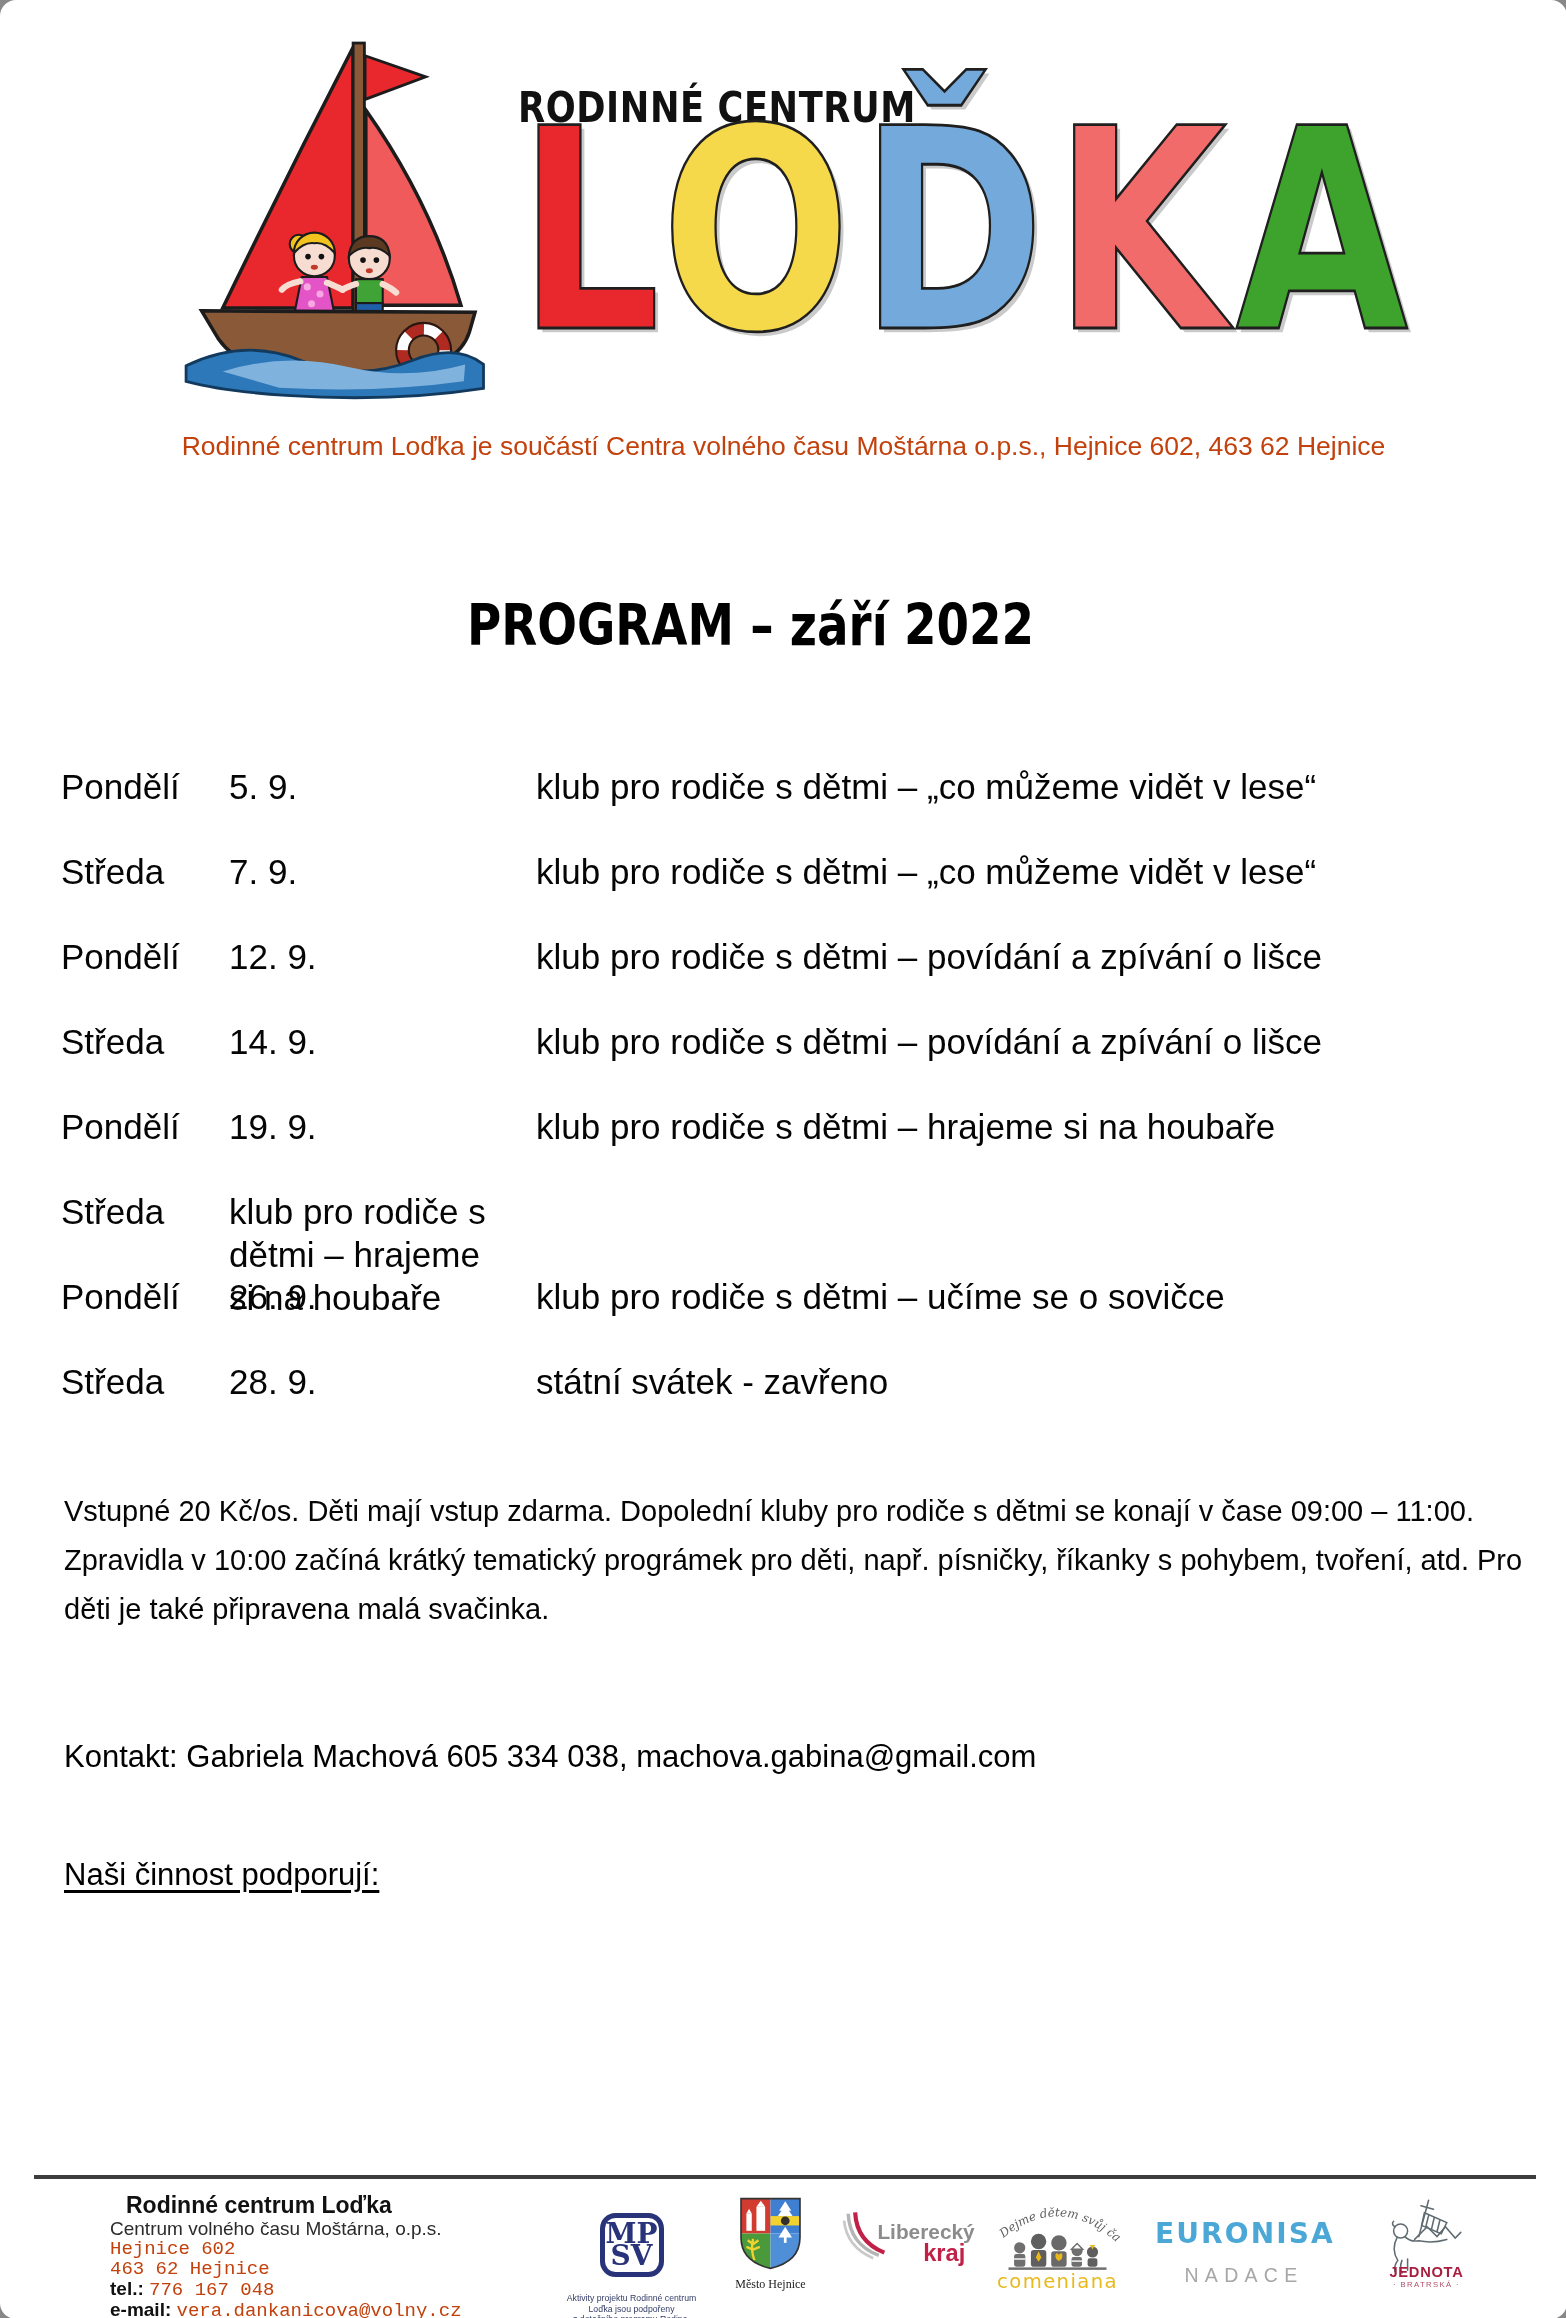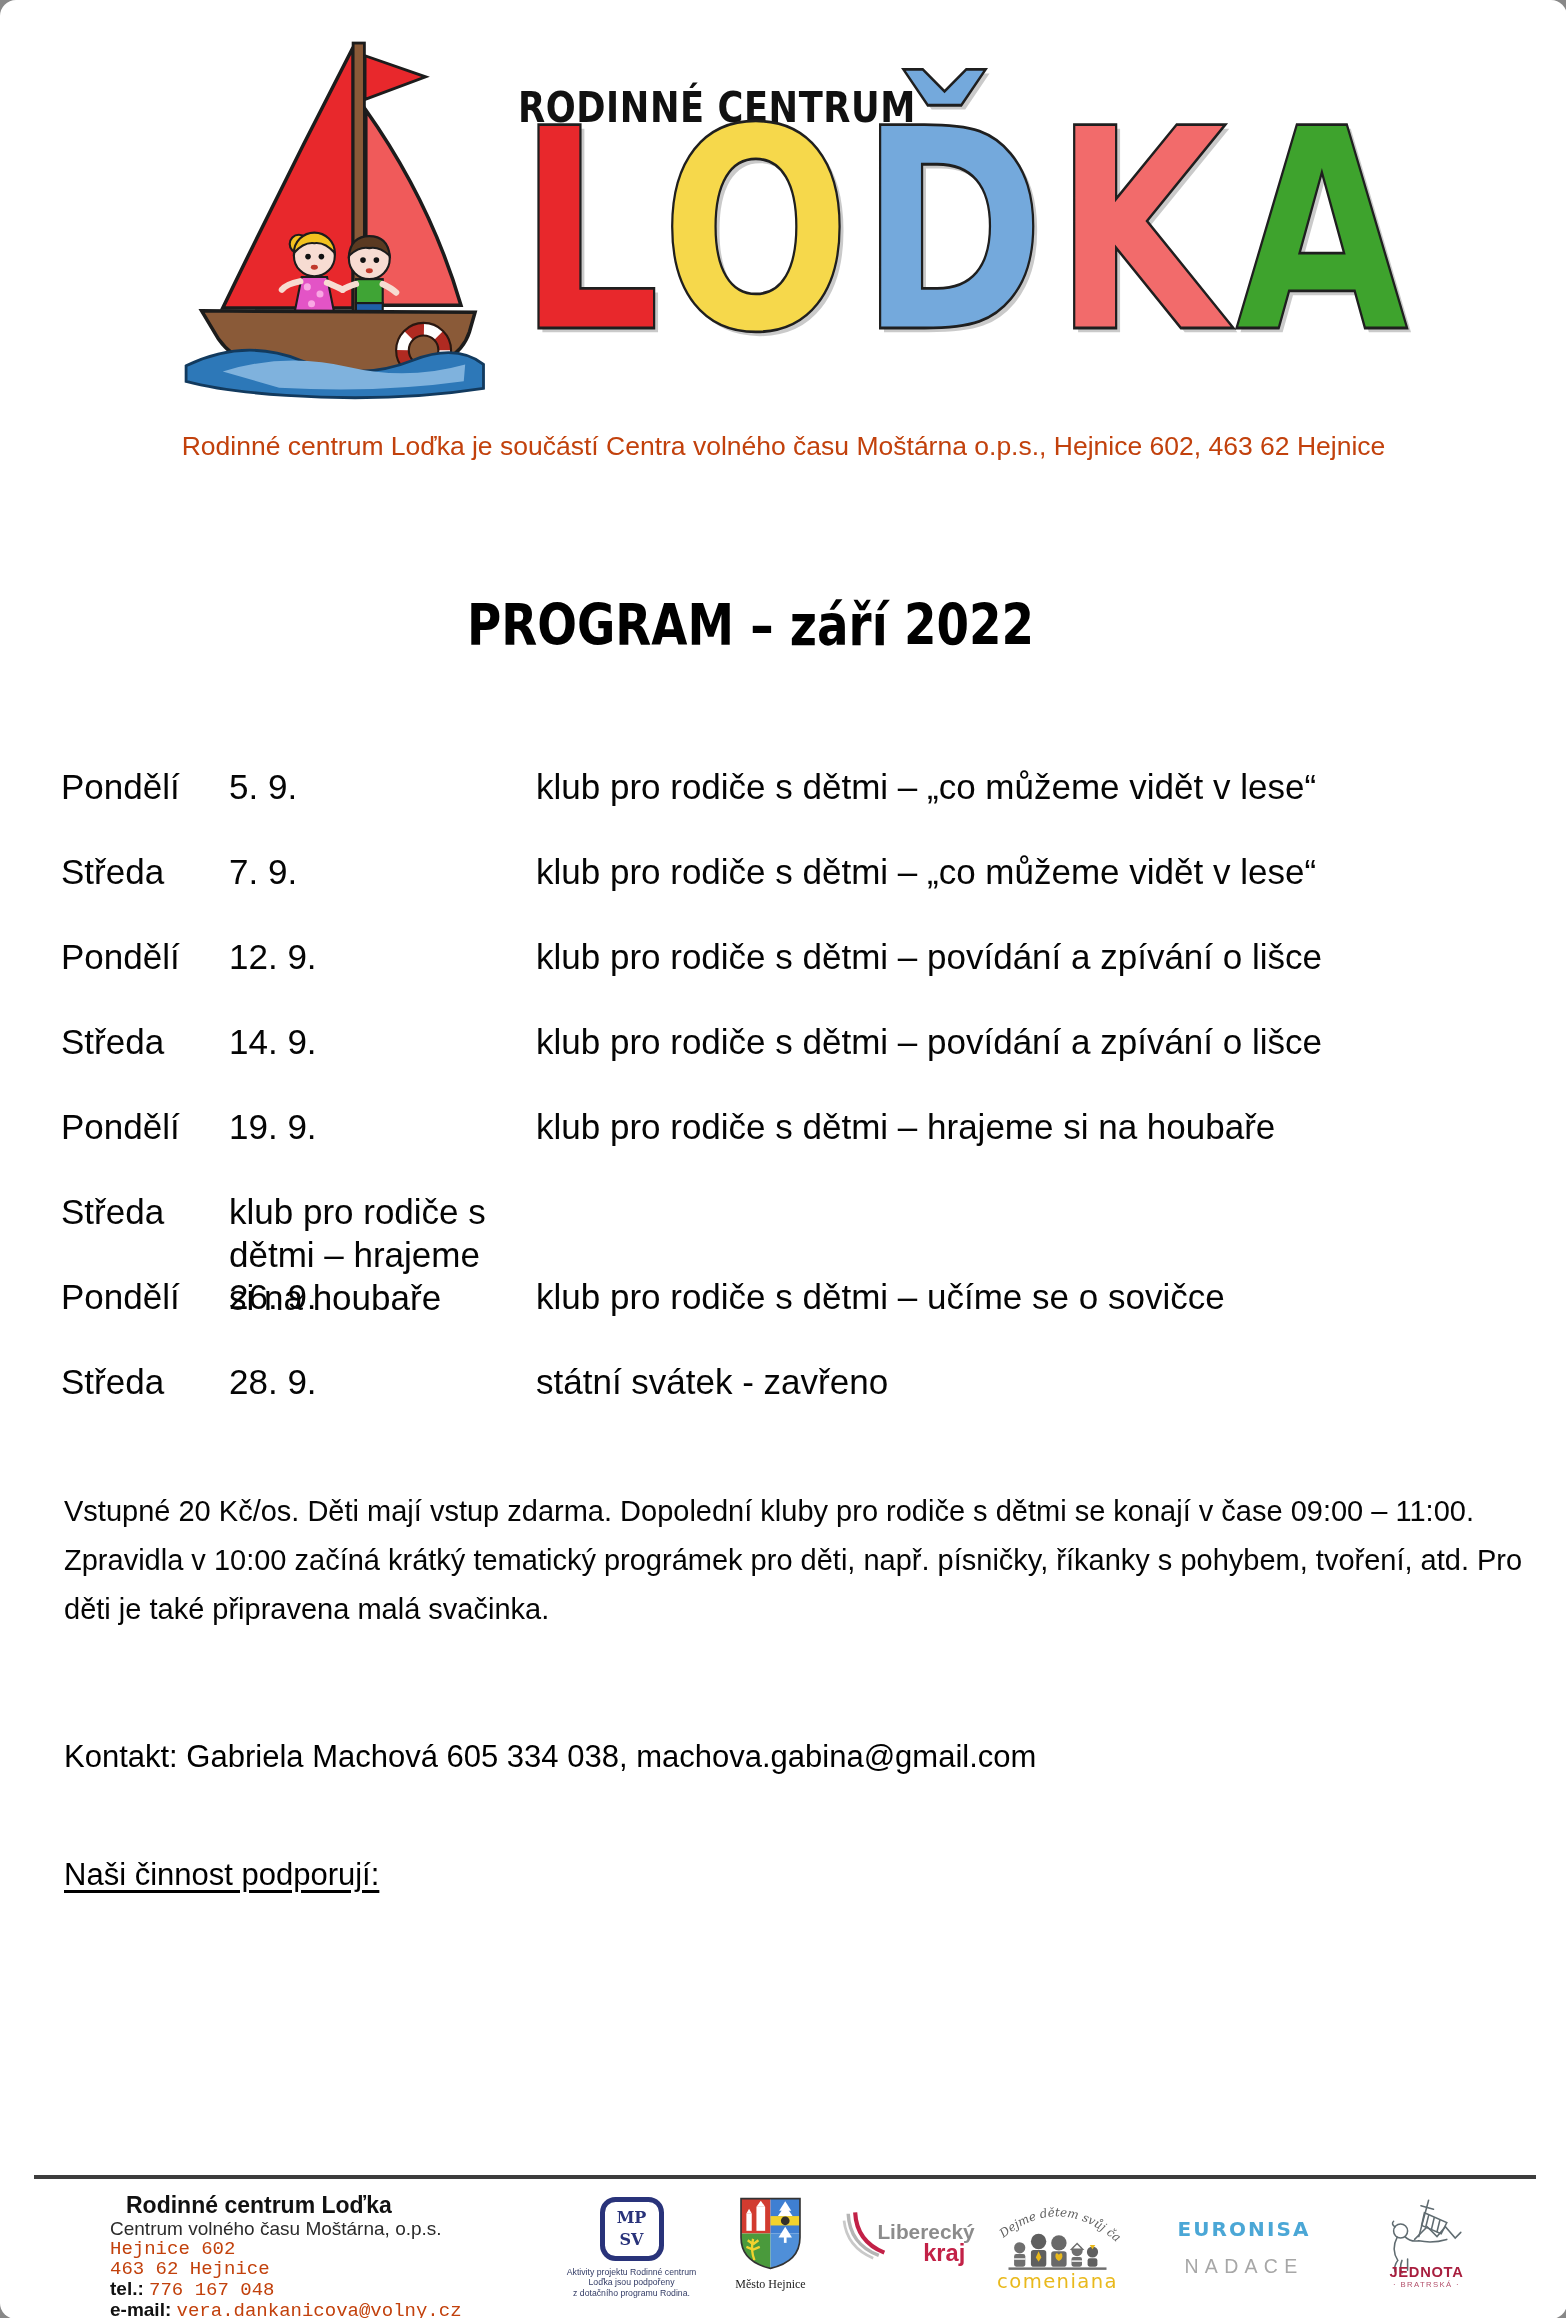--- a/index.html
+++ b/index.html
@@ -55,34 +55,34 @@
   .footer-rule { position:absolute; left:34px; top:2175px; width:1502px; height:4.2px; background:#3d3d3d; }
   .footer-address { position:absolute; left:110px; top:2192px; font-size:19px; line-height:20px; color:#2b2b2b; }
   .footer-address .org-name { font-size:23px; font-weight:bold; line-height:26.5px; color:#111;margin-left:16px; }
   .footer-address .muted { color:#c2410c;font-family:Liberation Mono, monospace; }
   .footer-address b { color:#111; }
   .logo-wrap { position:absolute; text-align:center; }
   
   #mpsv-wrap { left:558px; top:2197px; width:147px; }
   .mpsv-box {
     width:64px; height:64px; border:5.6px solid #29337a; border-radius:15.4px;
-    margin:0 auto; display:flex; flex-direction:column; align-items:center; justify-content:center;
-    font-family:"DejaVu Serif", serif; font-weight:bold; font-size:16px; line-height:22px; color:#29337a;
+    margin:16px auto; display:flex; flex-direction:column; align-items:center; justify-content:center;
+    font-family:"DejaVu Serif", serif; font-weight:bold; font-size:28px; line-height:22px; color:#29337a;
   }
   .mpsv-caption { margin-top:5.6px; font-size:8.7px; line-height:10.5px; color:#333c66; }
   
   #hejnice-wrap { left:718px; top:2196px; width:105px; }
   .hejnice-caption { margin-top:4.2px; font-family:"Liberation Serif", serif; font-size:12px; color:#222; }
   
   #lk-wrap { left:841px; top:2211px; width:136px; }
   
   #com-wrap { left:986px; top:2196px; width:143px; }
   
   #eur-wrap { left:1155px; top:2217px; width:178px; }
-  .euronisa-name { font-size:20px; font-weight:bold; letter-spacing:2.1px; color:#4ba7d6; font-family:"DejaVu Sans", sans-serif; }
+  .euronisa-name { font-size:28px; font-weight:bold; letter-spacing:2.1px; color:#4ba7d6; font-family:"DejaVu Sans", sans-serif; }
   .euronisa-sub { font-size:19.5px; letter-spacing:6.3px; color:#a7a7a7; margin-top:14px; }
   
   #jed-wrap { left:1369px; top:2196px; width:115px; }
   .jednota-name { font-size:14.7px; font-weight:bold; letter-spacing:0.7px; color:#a81e3e; margin-top:-18px; }
   .jednota-sub { font-size:7.7px; letter-spacing:1.4px; color:#b3506b; }
 </style>
 </head>
 <body>
 
 <div id="page">

